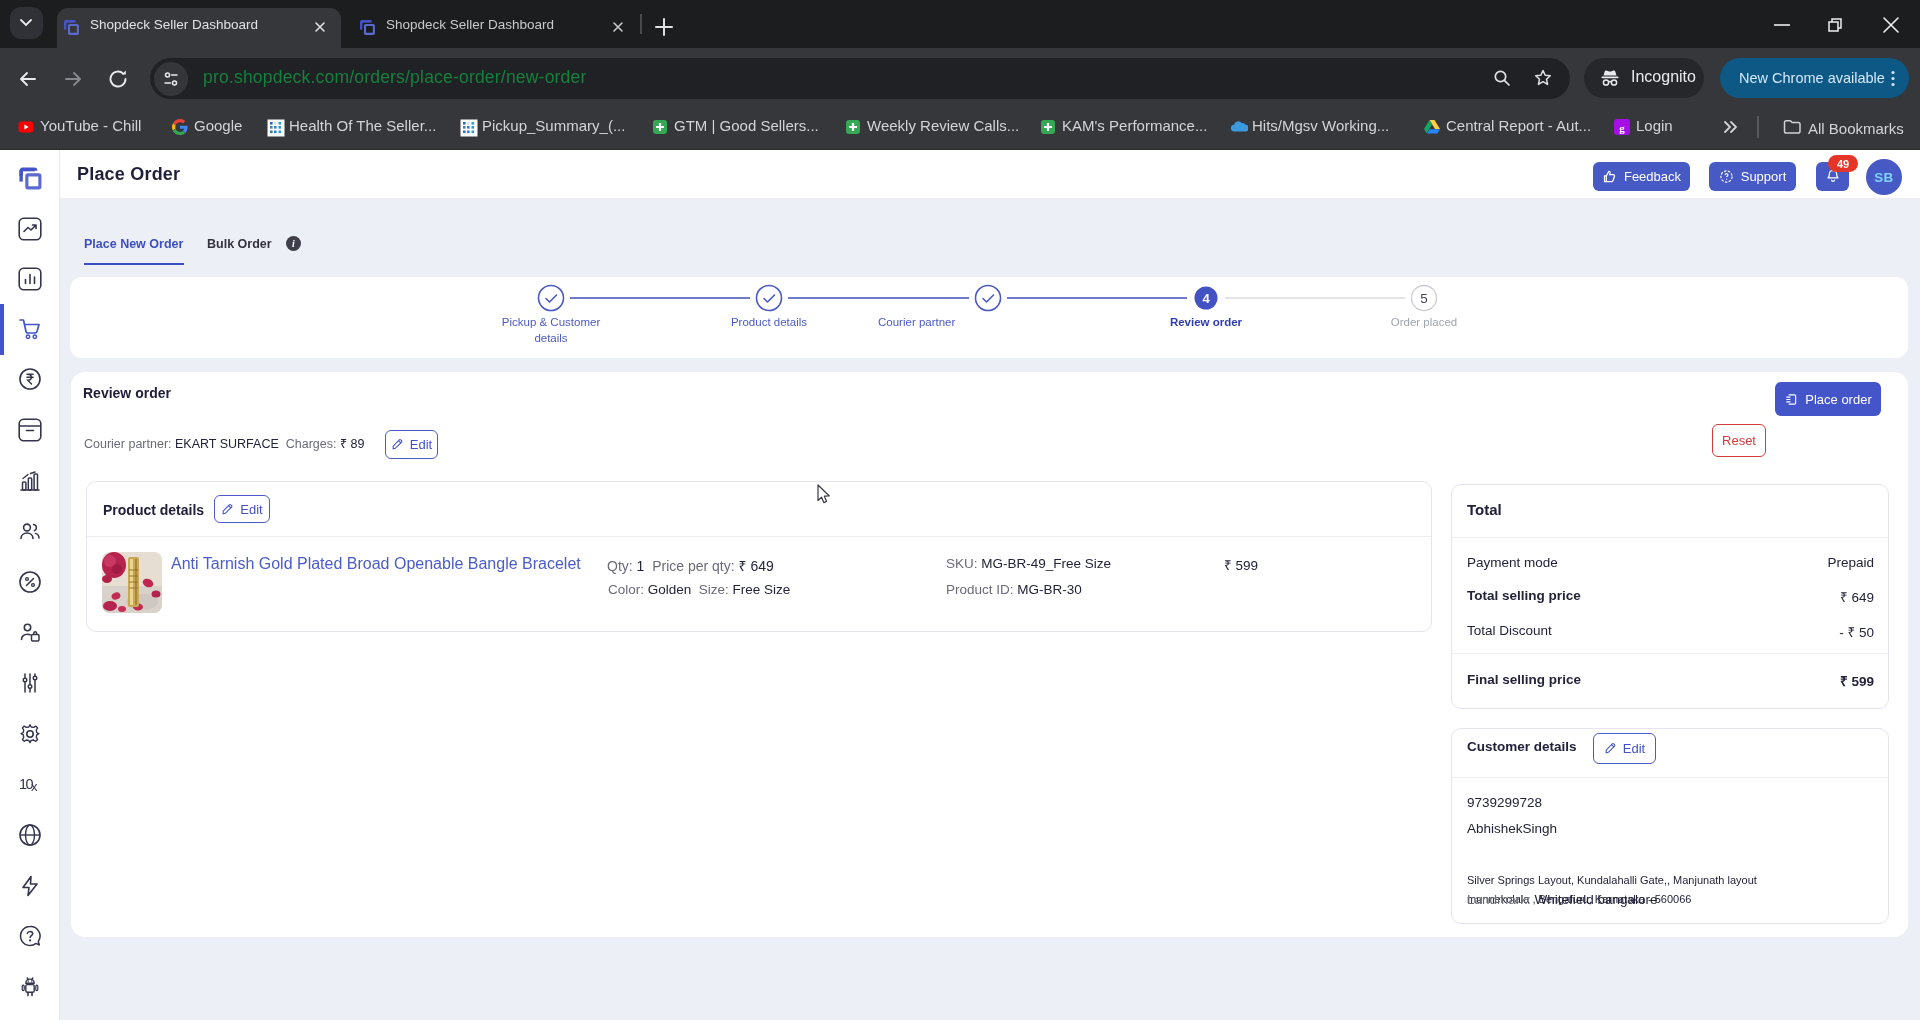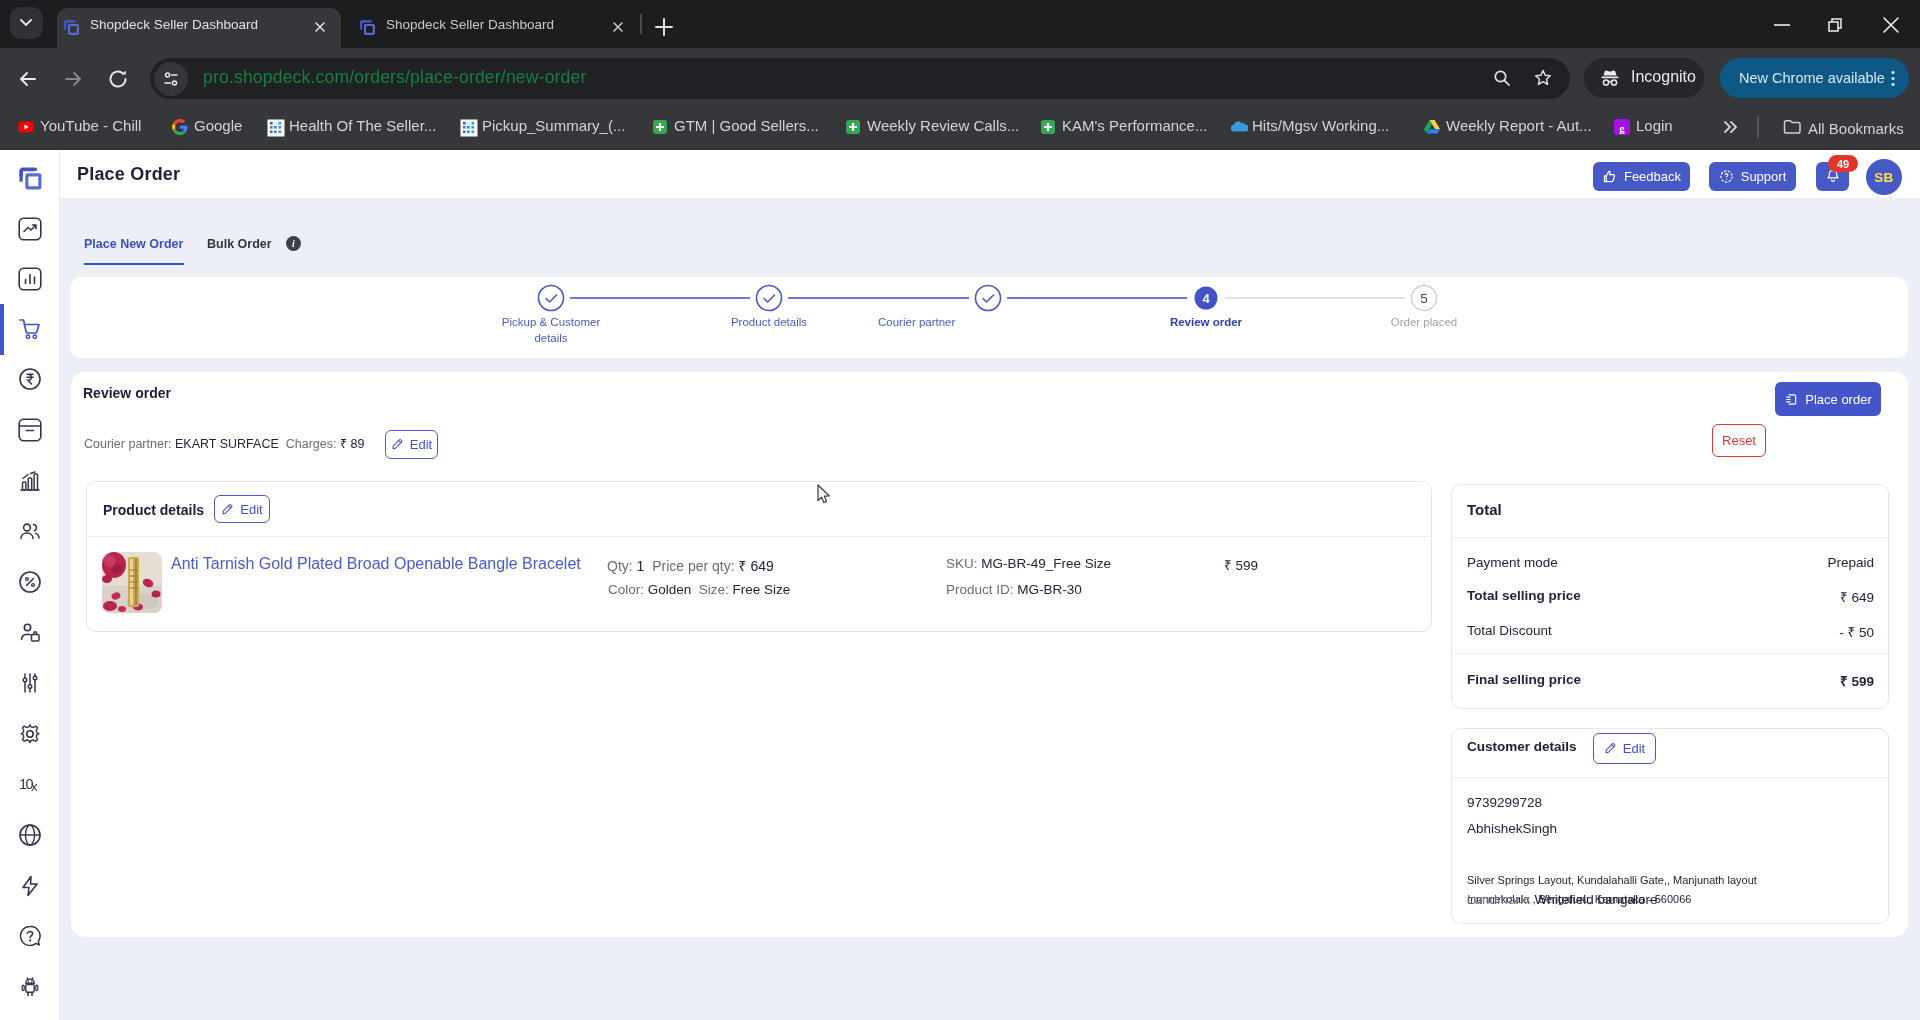--- a/index.html
+++ b/index.html
@@ -178,21 +178,21 @@
     <div class="abs bmtext" style="left:1062px;top:117px;">KAM's Performance...</div>
     <div class="abs" style="left:1230px;top:119px;"><svg width="18" height="16" viewBox="0 0 18 16">
         <path d="M4.5 12.5 a3.4 3.4 0 0 1 -.4-6.8 4.3 4.3 0 0 1 7.7-1.5 3 3 0 0 1 3.8 1.6 2.9 2.9 0 0 1 -.4 6.7 Z" fill="#3b9add"></path>
       </svg></div>
     <div class="abs bmtext" style="left:1252px;top:117px;">Hits/Mgsv Working...</div>
     <div class="abs" style="left:1424px;top:119px;"><svg width="16" height="15" viewBox="0 0 16 15">
         <path d="M5.5 1 L10.5 1 L16 10 L11 10 Z" fill="#FFCF48"></path>
         <path d="M5.5 1 L0 10 L2.6 14.3 L8.1 5.2 Z" fill="#11A861"></path>
         <path d="M3 14.5 L5.6 10.2 L16 10.2 L13.4 14.5 Z" fill="#2684FC"></path>
       </svg></div>
-    <div class="abs bmtext" style="left:1446px;top:117px;">Weekly Report - Aut...</div>
+    <div class="abs bmtext" style="left:1446px;top:117px;">Central Report - Aut...</div>
     <div class="abs" style="left:1614px;top:119px;"><svg width="16" height="16" viewBox="0 0 16 16">
         <rect width="16" height="16" rx="3" fill="#a50ee5"></rect>
         <text x="8" y="12.5" font-size="11" font-weight="bold" fill="#fff" text-anchor="middle" font-family="Liberation Serif">g</text>
       </svg></div>
     <div class="abs bmtext" style="left:1636px;top:117px;">Login</div>
     <svg class="abs" style="left:1720px;top:119px" width="20" height="16" viewBox="0 0 20 16">
       <path d="M5 3 L10 8 L5 13 M11 3 L16 8 L11 13" stroke="#cfd1d4" stroke-width="1.8" fill="none" stroke-linecap="round" stroke-linejoin="round"></path>
     </svg>
     <div class="abs" style="left:1757px;top:116px;width:2px;height:22px;background:#56575a;"></div>
     <svg class="abs" style="left:1783px;top:119px" width="18" height="16" viewBox="0 0 18 16">
@@ -308,21 +308,21 @@
     </svg>
   <span>Support</span>
 </div>
 <div class="abs btn-blue" style="left:1816px;top:162px;width:33px;height:29px;">
   <svg width="16" height="17" viewBox="0 0 24 24" fill="none" stroke="#fff" stroke-width="1.8">
       <path d="M12 3 c-3.3 0-5.5 2.6-5.5 5.8 0 3-1 4.4-2 5.4 h15 c-1-1-2-2.4-2-5.4 0-3.2-2.2-5.8-5.5-5.8 Z" stroke-linejoin="round"></path>
       <path d="M9.8 17.5 c.3 1.1 1.2 1.8 2.2 1.8 s1.9-.7 2.2-1.8" stroke-linecap="round"></path>
     </svg>
 </div>
 <div class="abs" style="left:1828px;top:155px;width:30px;height:17px;background:#e33629;border-radius:9px;color:#fff;font-size:11px;font-weight:bold;display:flex;align-items:center;justify-content:center;">49</div>
-<div class="abs" style="left:1866px;top:159px;width:36px;height:36px;background:#4759c4;border-radius:50%;color:#fde047;font-size:13.5px;font-weight:bold;display:flex;align-items:center;justify-content:center;letter-spacing:.3px;">SB</div>
+<div class="abs" style="left:1866px;top:159px;width:36px;height:36px;background:#4759c4;border-radius:50%;color:#7dd3fc;font-size:13.5px;font-weight:bold;display:flex;align-items:center;justify-content:center;letter-spacing:.3px;">SB</div>
 
 <div class="abs" style="left:84px;top:237px;font-size:12.5px;font-weight:bold;color:#3c4fc1;">Place New Order</div>
 <div class="abs" style="left:84px;top:263px;width:100px;height:2px;background:#3c4fc1;"></div>
 <div class="abs" style="left:207px;top:237px;font-size:12.5px;font-weight:bold;color:#33333f;">Bulk Order</div>
 <div class="abs" style="left:286px;top:236px;width:15px;height:15px;background:#3f3f4c;border-radius:50%;color:#fff;font-size:10px;display:flex;align-items:center;justify-content:center;font-family:'Liberation Serif',serif;font-style:italic;font-weight:bold;">i</div>
 
 <div class="abs" style="left:70px;top:277px;width:1838px;height:81px;background:#fff;border-radius:12px;"></div>
 <div id="stepper">
     <svg class="abs" style="left:60px;top:270px" width="1860" height="95" viewBox="0 0 1860 95">
       <line x1="510" y1="28" x2="690" y2="28" stroke="#3f4eb8" stroke-width="1.3"></line>

